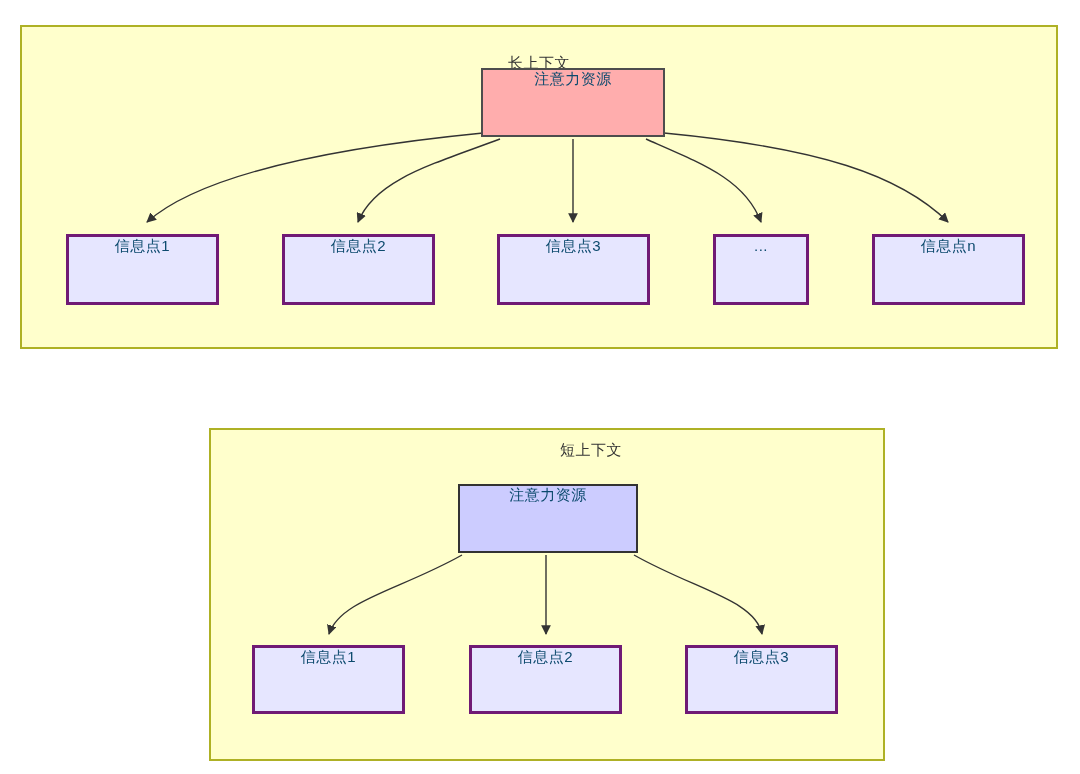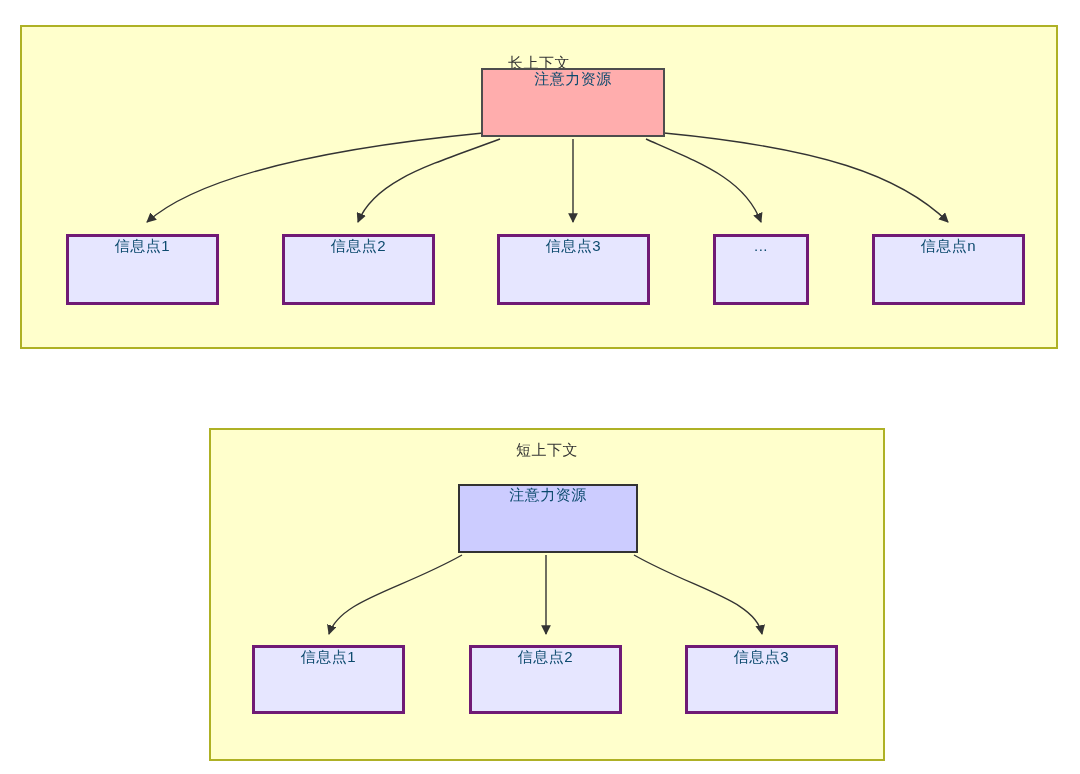--- a/index.html
+++ b/index.html
@@ -44,21 +44,21 @@
     position: absolute;
     left: 0;
     width: 100%;
     text-align: center;
     font-size: 15px;
     color: #333333;
     letter-spacing: 0.5px;
     line-height: 1;
   }
   #group-long .group-title { top: 28px; }
-  #group-short .group-title { top: 12px; }
+  #group-short .group-title { top: 12px; padding-left: 44px; }
 
   
   .node {
     position: absolute;
     box-sizing: border-box;
     display: flex;
     align-items: flex-start;
     justify-content: center;
     font-size: 15px;
     color: #0c4a6e;

